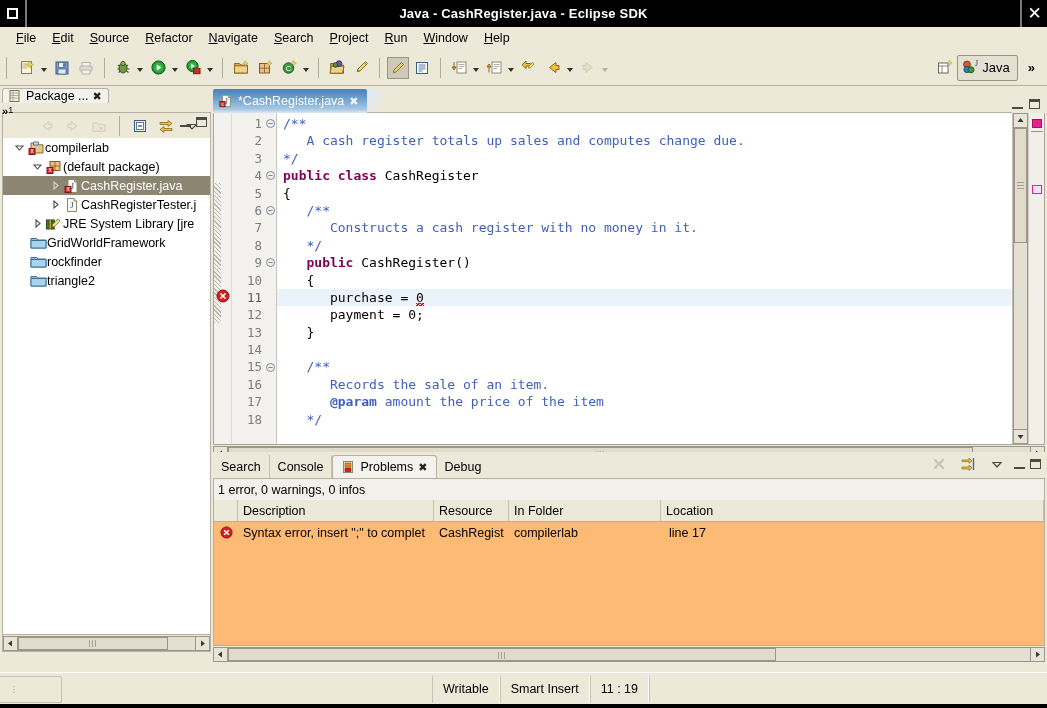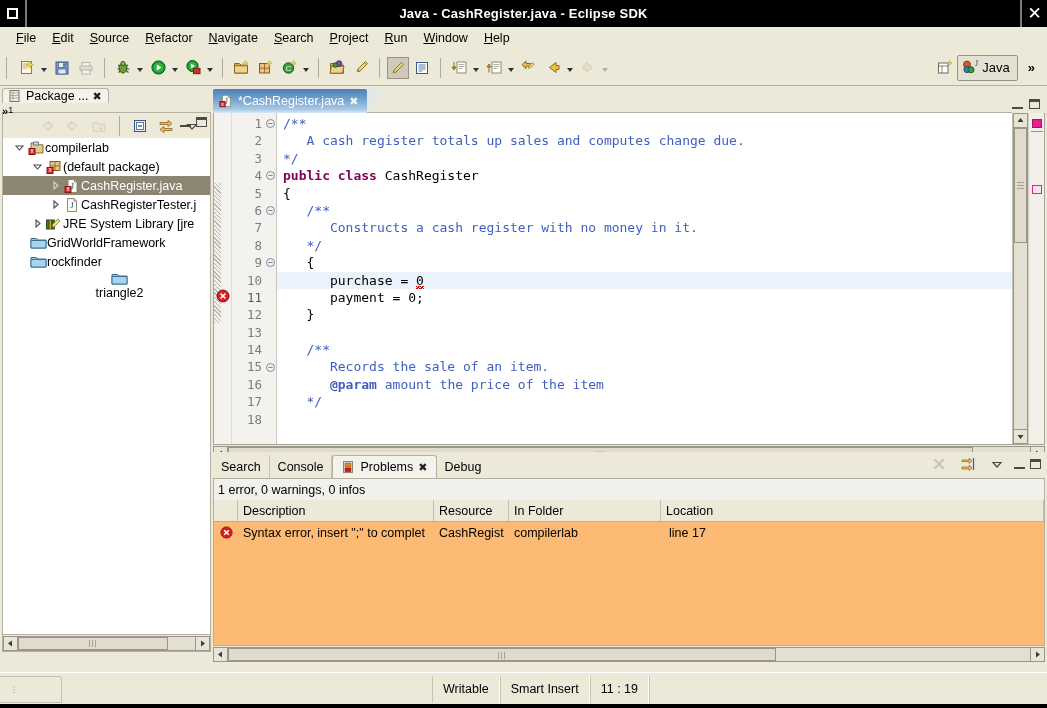--- a/index.html
+++ b/index.html
@@ -640,21 +640,21 @@
       </div>
       <div class="tnode" style="padding-left:26px;">
         <span class="ticon">
           <svg width="17" height="15" viewBox="0 0 17 15">
             <path d="M1 3.5h5.5L8 5h8v8H1z" fill="#8fc4e8" stroke="#3d6f96"></path>
             <path d="M1 5.5h15v7.5H1z" fill="#a9d4f0" stroke="#3d6f96"></path>
           </svg>
         </span>
         <span>rockfinder</span>
       </div>
-      <div class="tnode" style="padding-left:26px;flex-direction:column;">
+      <div class="tnode" style="padding-left:26px;">
         <span class="ticon">
           <svg width="17" height="15" viewBox="0 0 17 15">
             <path d="M1 3.5h5.5L8 5h8v8H1z" fill="#8fc4e8" stroke="#3d6f96"></path>
             <path d="M1 5.5h15v7.5H1z" fill="#a9d4f0" stroke="#3d6f96"></path>
           </svg>
         </span>
         <span>triangle2</span>
       </div>
     </div>
 
@@ -779,20 +779,21 @@
 
       <div class="ed-code">
         <div class="cline"><span class="jd">/**</span></div>
         <div class="cline"><span class="jd">   A cash register totals up sales and computes change due.</span></div>
         <div class="cline"><span class="jd">*/</span></div>
         <div class="cline"><span class="kw">public class</span> CashRegister</div>
         <div class="cline">{</div>
         <div class="cline">   <span class="jd">/**</span></div>
         <div class="cline"><span class="jd">      Constructs a cash register with no money in it.</span></div>
         <div class="cline">   <span class="jd">*/</span></div>
+        <div class="cline">   <span class="kw">public</span> CashRegister()</div>
         <div class="cline">   {</div>
         <div class="cline hl">      purchase = <span class="err-squiggle">0</span></div>
         <div class="cline">      payment = 0;</div>
         <div class="cline">   }</div>
         <div class="cline"></div>
         <div class="cline">   <span class="jd">/**</span></div>
         <div class="cline"><span class="jd">      Records the sale of an item.</span></div>
         <div class="cline"><span class="jd">      <span class="jdk">@param</span> amount the price of the item</span></div>
         <div class="cline">   <span class="jd">*/</span></div>
       </div>

